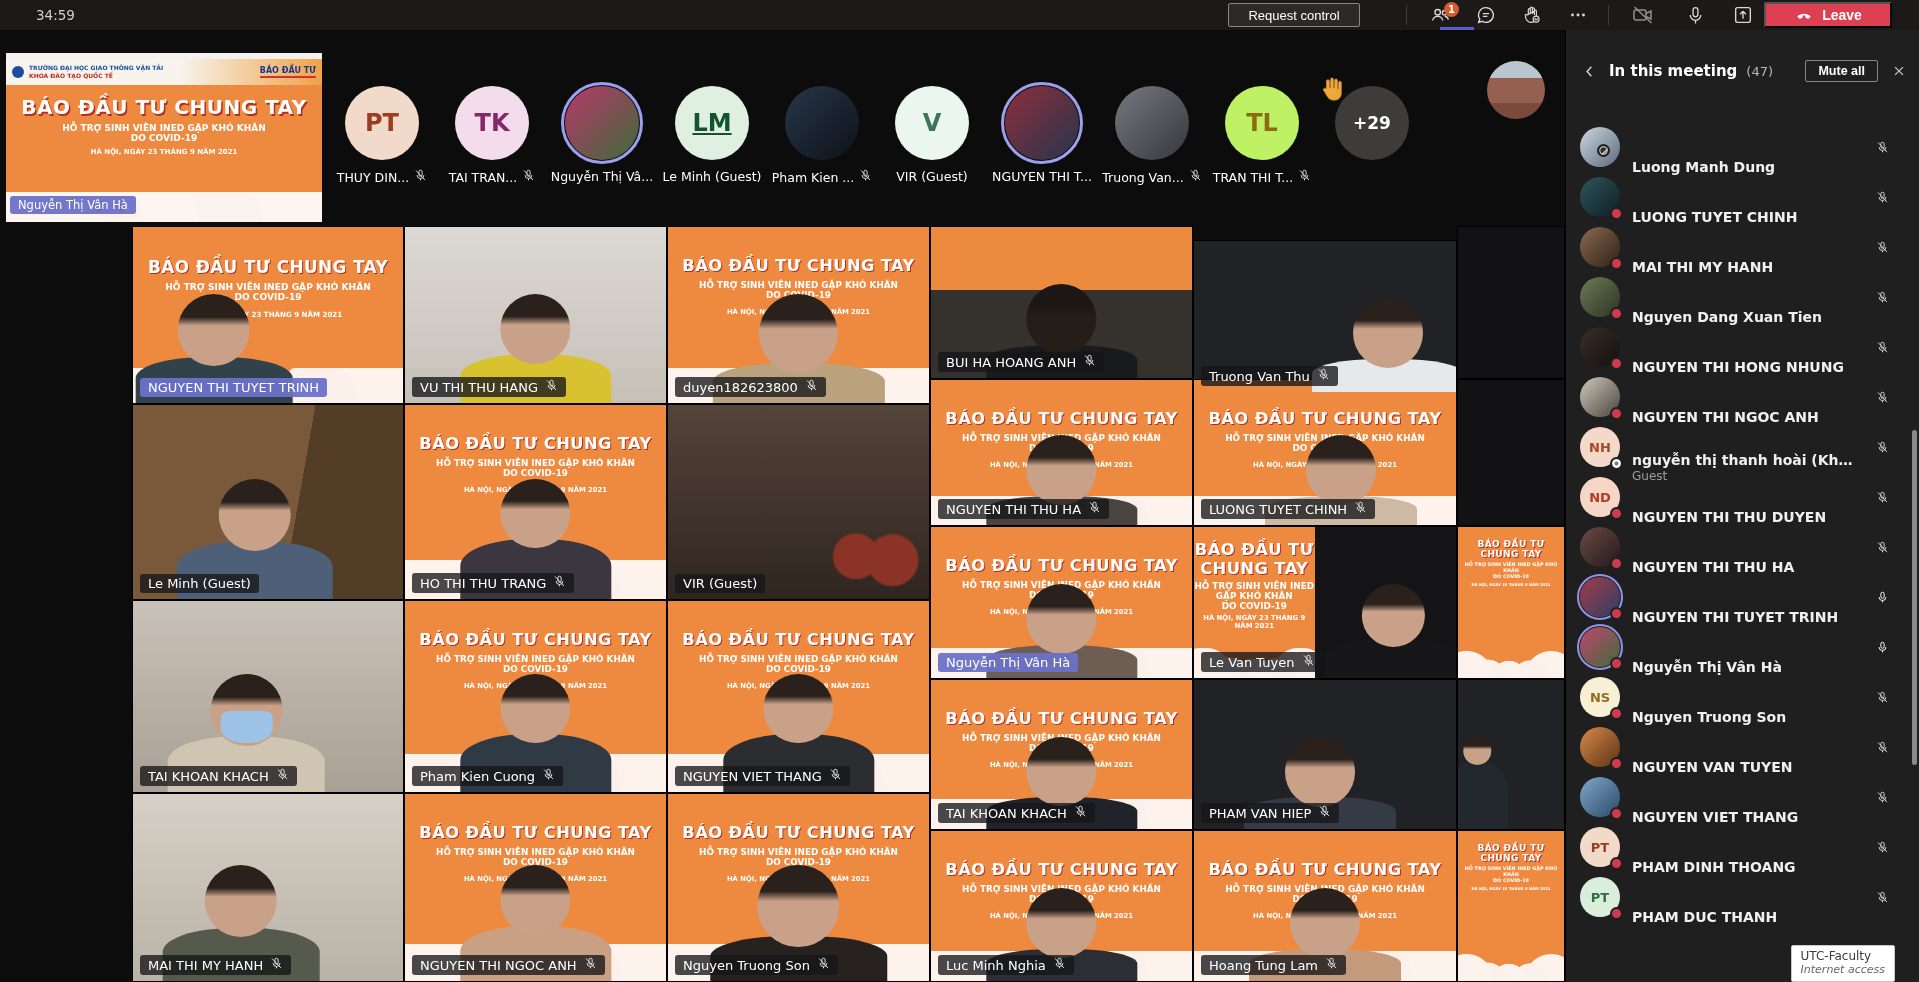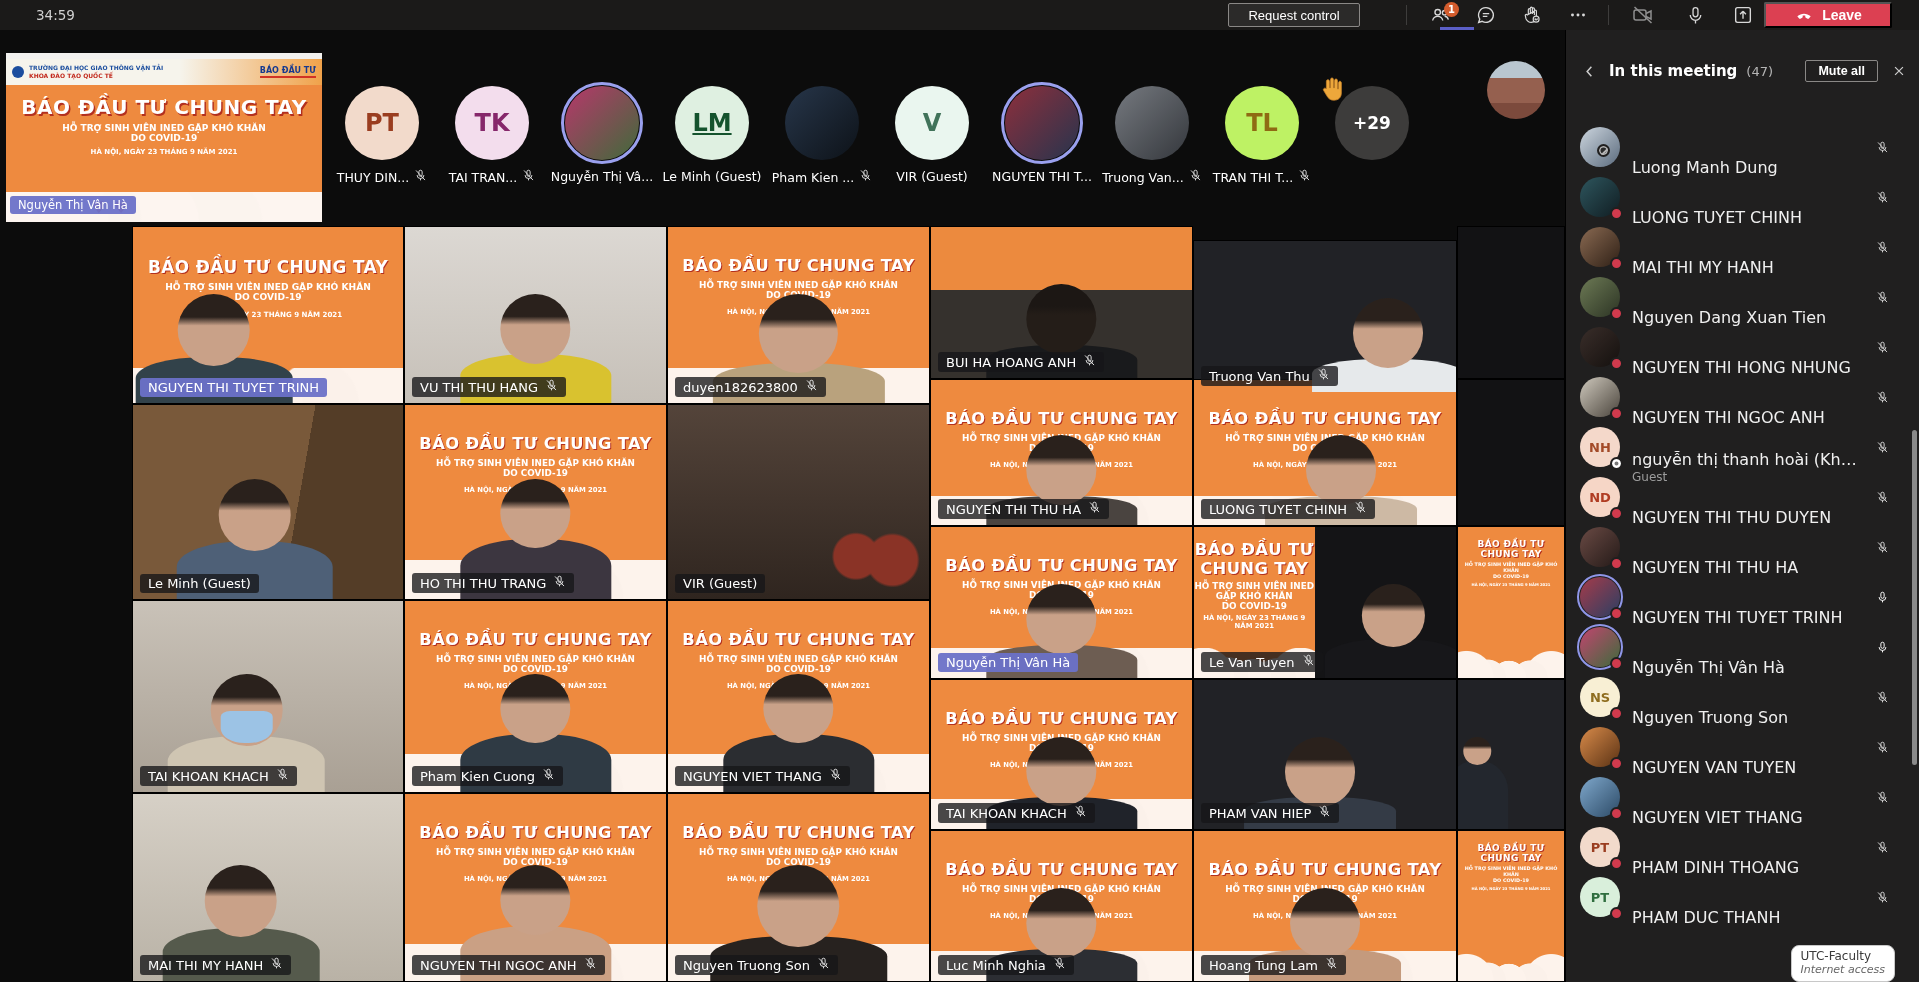--- a/index.html
+++ b/index.html
@@ -106,25 +106,25 @@
   .p-row { height:50px; display:flex; align-items:center; padding:0 26px 0 14px; gap:12px; cursor:pointer; }
   .p-avatar { width:40px; height:40px; border-radius:50%; flex:0 0 auto; position:relative;
               display:flex; align-items:center; justify-content:center; font-size:13px; font-weight:bold; }
   .p-avatar.ring { outline:2px solid #8f96e8; outline-offset:1px; }
   .p-badge { position:absolute; right:-3px; bottom:-3px; width:13px; height:13px; border-radius:50%; border:2px solid #201f1f; }
   .badge-busy { background:#d13a4d; }
   .badge-offline { background:#fff; box-shadow:inset 0 0 0 2.5px #fff, inset 0 0 0 5px #777; }
   .badge-blocked { background:#2a2a2a; box-shadow:inset 0 0 0 1.5px #b5b5b5; position:relative; overflow:hidden; }
   .badge-blocked::after { content:""; position:absolute; left:-1px; top:4.5px; width:15px; height:1.5px; background:#b5b5b5; transform:rotate(-45deg); }
   .p-names { flex:1; min-width:0; }
-  .p-name { font-size:16px; font-weight:400; color:#f0f0f0; white-space:nowrap; overflow:hidden; text-overflow:ellipsis;margin-top:40px; }
+  .p-name { font-size:14px; font-weight:700; color:#f0f0f0; white-space:nowrap; overflow:hidden; text-overflow:ellipsis;margin-top:40px; }
   .p-sub { font-size:12px; color:#9d9d9d; margin-top:1px; }
   .p-mic { width:22px; color:#d5d5d5; display:flex; justify-content:center; cursor:pointer; }
   .sb-scroll { position:absolute; right:2px; top:400px; width:5px; height:335px; background:#8a8a8a; border-radius:3px; cursor:pointer; }
-  .tooltip { position:absolute; right:24px; bottom:0; background:#fff; border:1px solid #c8c8c8; border-radius:8px;
+  .tooltip { position:absolute; right:24px; bottom:0; background:#fff; border:1px solid #c8c8c8; border-radius:2px;
              padding:3px 9px 5px; z-index:30; }
   .tt-1 { font-size:12px; color:#3b3b3b; }
   .tt-2 { font-size:11px; color:#666; font-style:italic; }
 </style>
 </head>
 <body>
 
 <div id="app">
 
   <div class="topbar">

